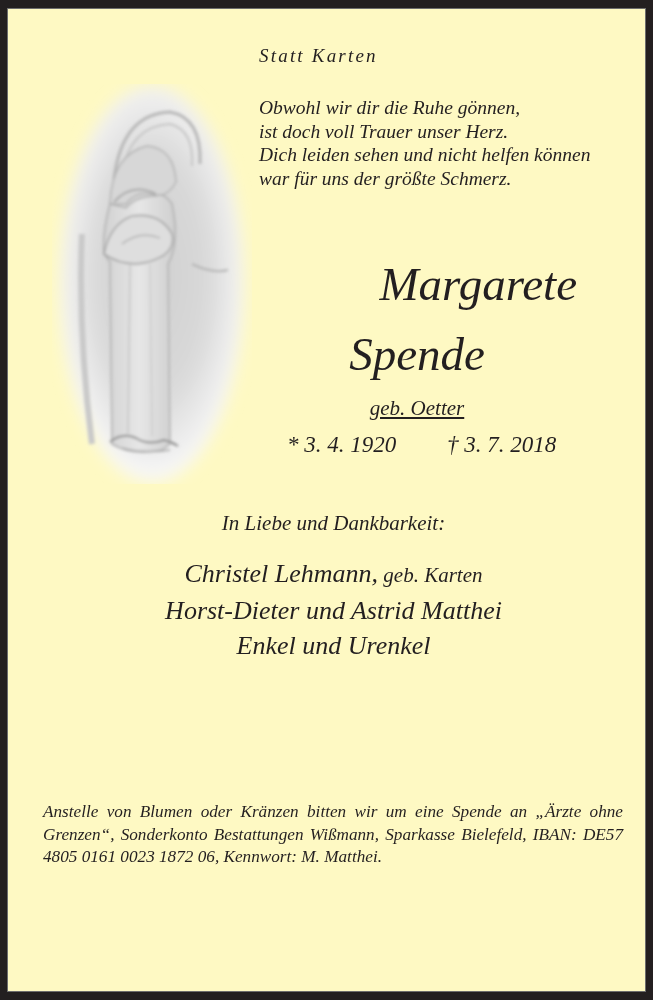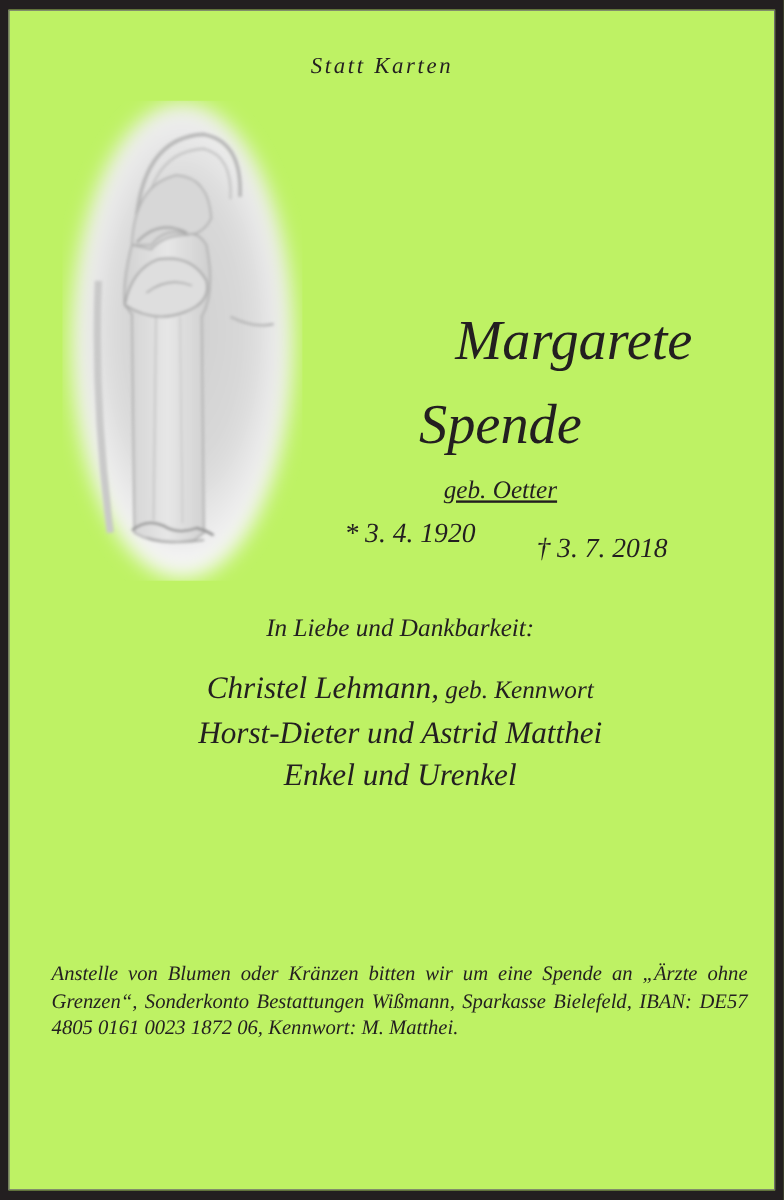--- a/index.html
+++ b/index.html
@@ -14,21 +14,21 @@
       overflow: hidden;
       font-family: "DejaVu Serif", "Liberation Serif", serif;
       color: #231f20;
     }
     .card {
       position: absolute;
       left: 7px;
       top: 8px;
       width: 639px;
       height: 984px;
-      background: #bef264;
+      background: #fef9c3;
       box-shadow: inset 0 0 0 1px #6d6d6d;
     }
     .italic {
       font-family: "Liberation Serif", "DejaVu Serif", serif;
       font-style: italic;
     }
     .abs { position: absolute; white-space: nowrap; }
 
     .statt {
       left: 252px; top: 37px;
@@ -62,21 +62,21 @@
       top: 388px;
       text-align: center;
       font-size: 21px;
       text-decoration: underline;
     }
     .dates {
       top: 424px;
       font-size: 23px;
     }
     .date-born { left: 280px; }
-    .date-died { left: 440px; margin-top: 12px; }
+    .date-died { left: 440px; }
 
     .thanks {
       left: 0; width: 653px;
       top: 503px;
       text-align: center;
       font-size: 21px;
     }
     .family {
       left: 0; width: 653px;
       top: 548px;
@@ -107,20 +107,26 @@
       text-align-last: left;
     }
   </style>
 </head>
 <body>
 
 <div class="card">
 
   <div class="abs italic statt">Statt Karten</div>
 
+  <div class="abs italic poem">
+    <div>Obwohl wir dir die Ruhe gönnen,</div>
+    <div>ist doch voll Trauer unser Herz.</div>
+    <div>Dich leiden sehen und nicht helfen können</div>
+    <div>war für uns der größte Schmerz.</div>
+  </div>
 
   <div class="image-wrap">
     <svg width="200" height="400" viewBox="0 0 200 400" xmlns="http://www.w3.org/2000/svg">
       <defs>
         <radialGradient id="bgfade" cx="50%" cy="48%" r="55%">
           <stop offset="0%" stop-color="#cfcfcf"></stop>
           <stop offset="55%" stop-color="#d9d9d9"></stop>
           <stop offset="80%" stop-color="#ececec"></stop>
           <stop offset="100%" stop-color="#ffffff"></stop>
         </radialGradient>
@@ -166,21 +172,21 @@
   <div class="abs italic name name-last">Spende</div>
 
   <div class="abs italic born-name">geb. Oetter</div>
 
   <div class="abs italic dates date-born">* 3. 4. 1920</div>
   <div class="abs italic dates date-died">† 3. 7. 2018</div>
 
   <div class="abs italic thanks">In Liebe und Dankbarkeit:</div>
 
   <div class="abs italic family">
-    <div><span>Christel Lehmann,</span><span class="small"> geb. Kennwort</span></div>
+    <div><span>Christel Lehmann,</span><span class="small"> geb. Karten</span></div>
     <div><span>Horst-Dieter und Astrid Matthei</span></div>
     <div><span>Enkel und Urenkel</span></div>
   </div>
 
 
   <div class="notes italic">
     <p>Anstelle von Blumen oder Kränzen bitten wir um eine Spende an „Ärzte ohne Grenzen“, Sonderkonto Bestattungen Wißmann, Sparkasse Bielefeld, IBAN: DE57 4805 0161 0023 1872 06, Kennwort: M. Matthei.</p>
   </div>
 
 </div>

